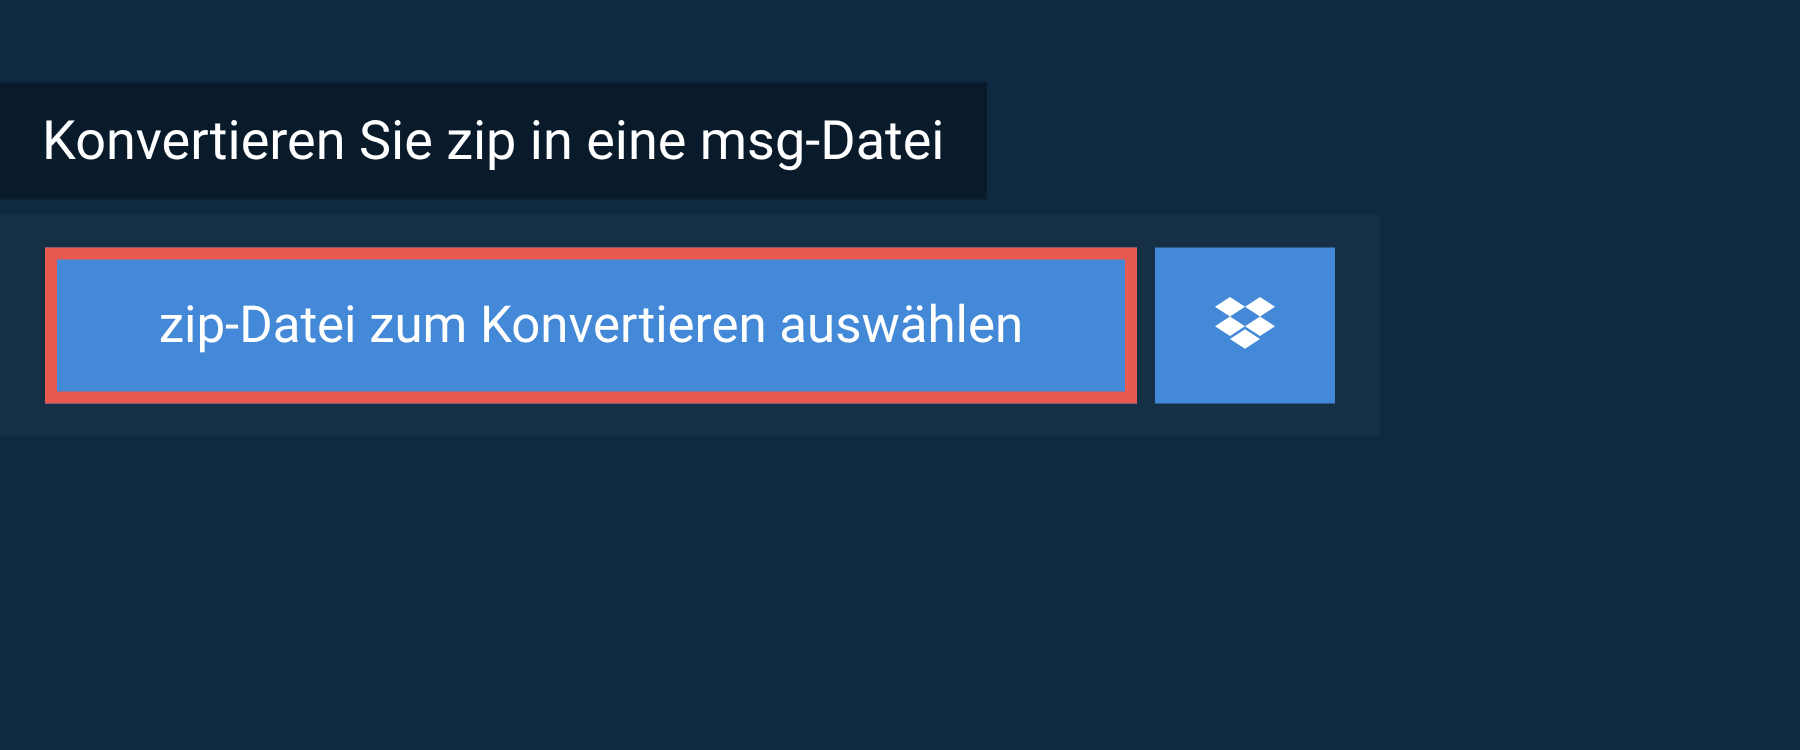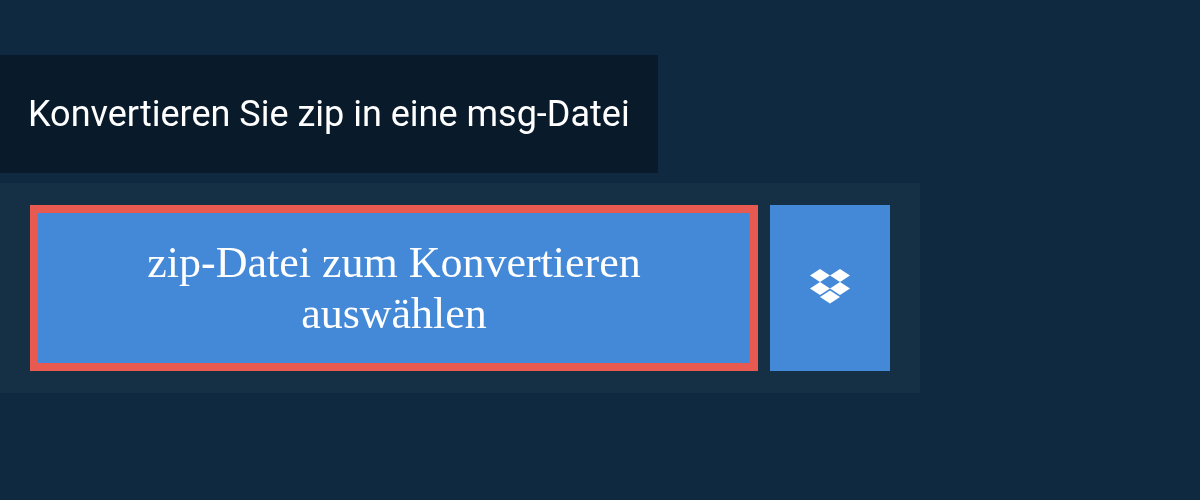--- a/index.html
+++ b/index.html
@@ -9,21 +9,21 @@
     }
     body {
       width: 1200px;
       height: 500px;
       background-color: #0f2940;
       font-family: -apple-system, BlinkMacSystemFont, "Segoe UI", Roboto, Helvetica, Arial, sans-serif;
       overflow: hidden;
     }
     .header-bar {
       background-color: #091a2a;
-      padding: 38px 28px;
+      padding: 18px 28px;
       display: inline-block;
       margin-top: 55px;
       margin-left: 0;
     }
     .header-title {
       color: #ffffff;
       font-size: 36px;
       font-weight: 400;
     }
     .upload-container {
@@ -33,29 +33,28 @@
       width: 920px;
       display: flex;
       gap: 12px;
       align-items: stretch;
     }
     .file-select-button {
       flex: 1;
       background-color: #4489d8;
       border: 8px solid #e85a4f;
       color: #ffffff;
-      font-size: 44px;
+      font-size: 34px;
       font-weight: 400;
       padding: 24px 20px;
       text-align: center;
       cursor: pointer;
       display: flex;
       align-items: center;
       justify-content: center;
-      font-family: Liberation Serif, serif;
     }
     .dropbox-button {
       width: 120px;
       background-color: #4489d8;
       cursor: pointer;
       display: flex;
       align-items: center;
       justify-content: center;
     }
     .dropbox-icon {

